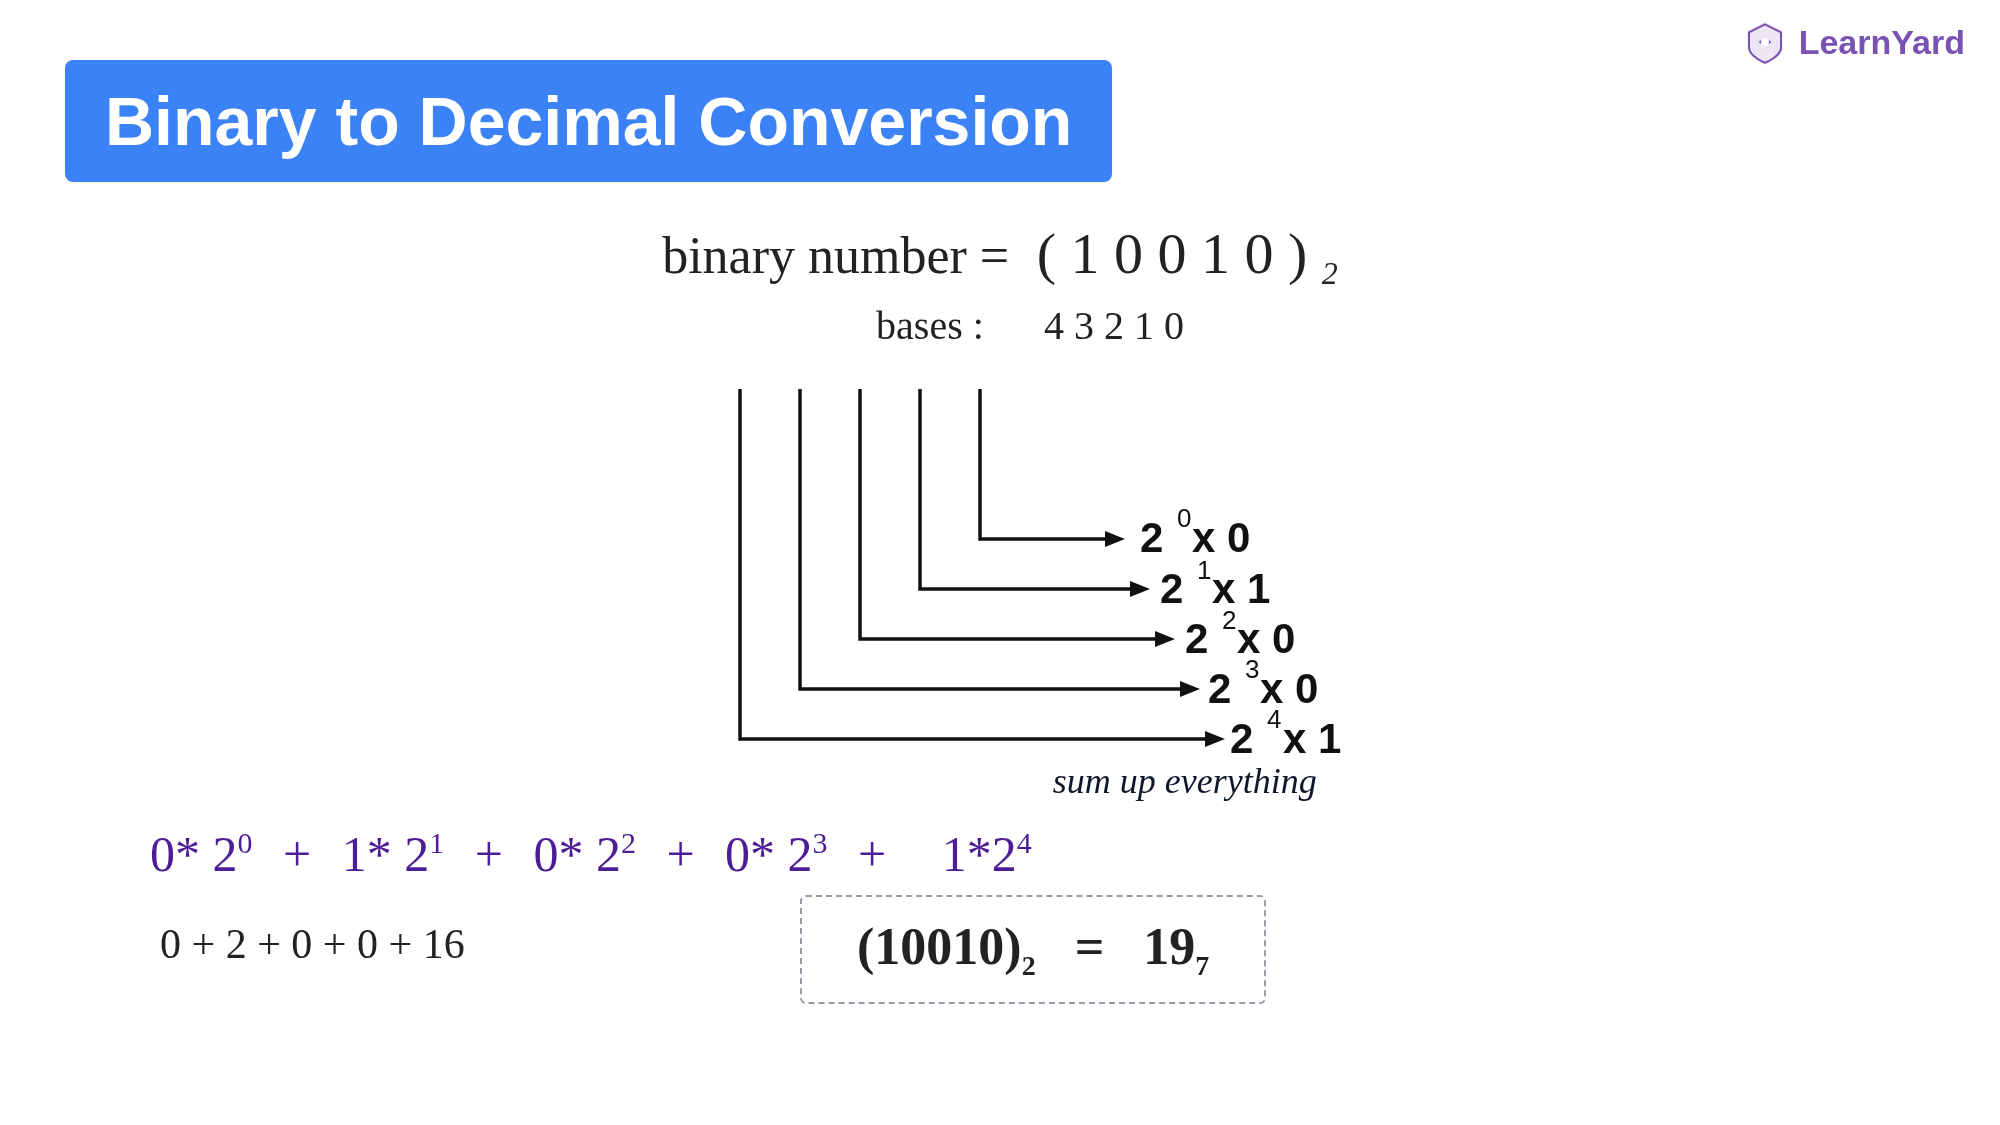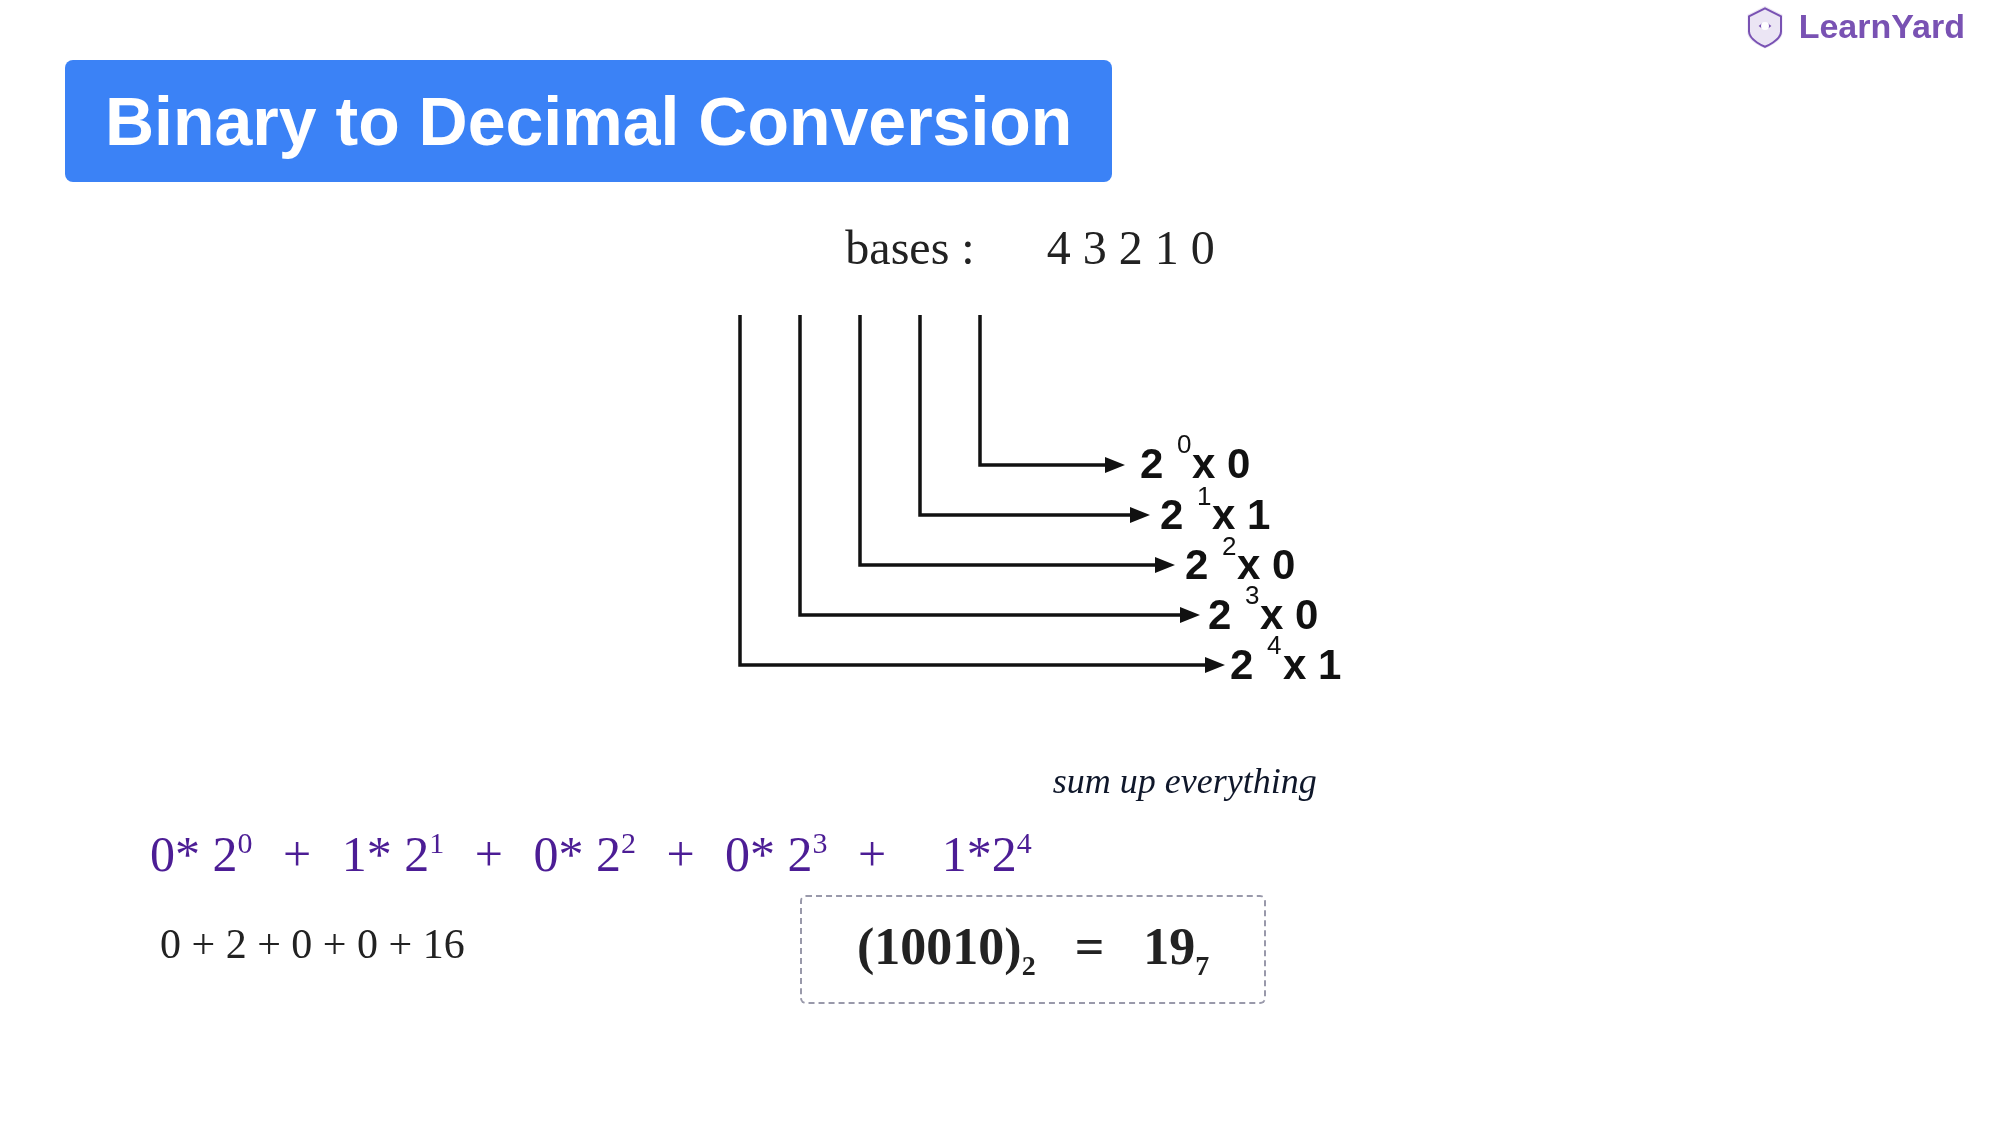--- a/index.html
+++ b/index.html
@@ -27,21 +27,21 @@
       color: #ffffff;
       font-size: 68px;
       font-weight: 900;
       font-family: Arial, sans-serif;
       white-space: nowrap;
     }
 
     
     .logo {
       position: absolute;
-      top: 2px;
+      top: 18px;
       right: 35px;
       display: flex;
       align-items: center;
       gap: 10px;
     }
 
     .logo-icon {
       width: 48px;
       height: 48px;
     }
@@ -77,21 +77,21 @@
 
     .sub2 {
       font-size: 32px;
       vertical-align: sub;
       font-style: italic;
     }
 
     
     .bases-line {
       text-align: center;
-      font-size: 48px;
+      font-size: 40px;
       color: #222;
       margin-bottom: 30px;
       font-family: Georgia, serif;
       padding-left: 60px;
     }
 
     
     .diagram-area {
       position: relative;
       width: 100%;
@@ -164,20 +164,24 @@
   </svg>
   <span class="logo-text">LearnYard</span>
 </div>
 
 <div class="title-box">
   <span class="title-text">Binary to Decimal  Conversion</span>
 </div>
 
 <div class="content">
 
+  <div class="binary-line">
+    <span>binary number = </span>
+    <span class="paren">&nbsp;( 1 0 0 1 0 )&nbsp;</span><span class="sub2">2</span>
+  </div>
 
   <div class="bases-line">
     <span>bases :</span>&nbsp;&nbsp;&nbsp;&nbsp;&nbsp;
     <span>4 3 2 1 0</span>
   </div>
 
   <div class="diagram-area">
     <svg class="diagram-svg" width="700" height="380" viewBox="0 0 700 380">
 
       <polyline points="90,10 90,360 560,360" fill="none" stroke="#111" stroke-width="3.5"></polyline>

